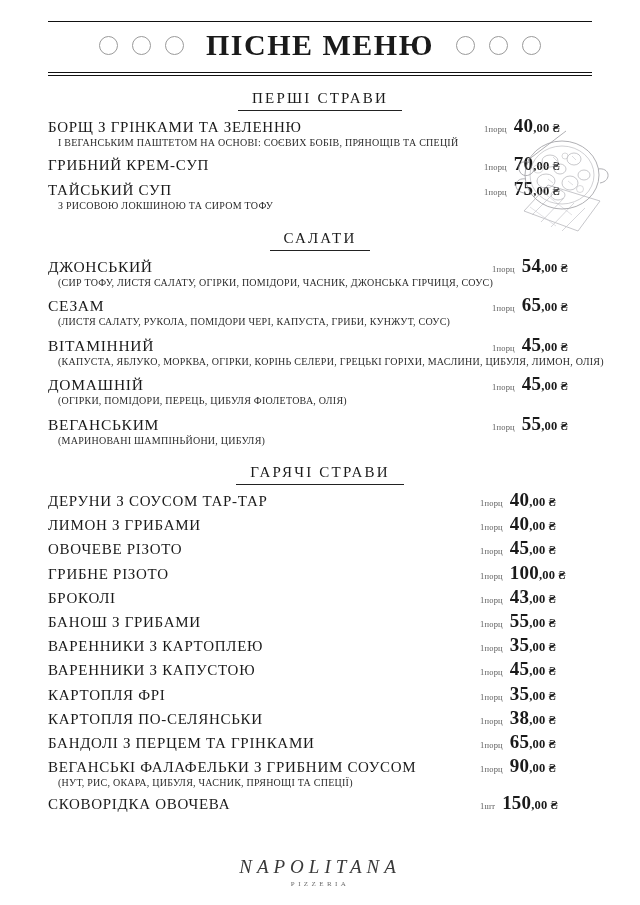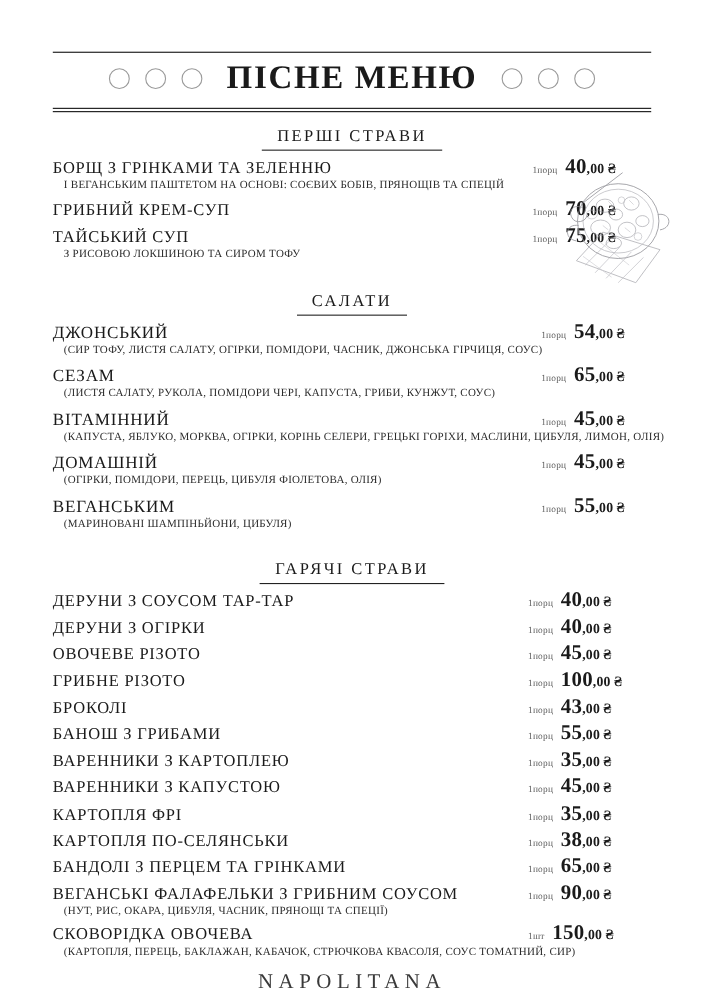--- a/index.html
+++ b/index.html
@@ -21,21 +21,21 @@
     position: relative;
     width: 640px;
     height: 905px;
     box-sizing: border-box;
     padding: 0 48px;
   }
 
   
   .header {
     position: relative;
-    margin-top: 47px;
+    margin-top: 21px;
     padding: 0 0 4px 0;
     border-top: 1.6px solid #111;
     border-bottom: 1.6px solid #111;
     height: 46px;
     display: flex;
     align-items: center;
     justify-content: center;
     gap: 16px;
   }
   .header::after {
@@ -74,21 +74,21 @@
     margin: 16px 0 4px 0;
   }
   .section-heading .sh-text {
     display: inline-block;
     font-size: 15px;
     letter-spacing: 2.2px;
     padding: 0 14px 3px 14px;
     border-bottom: 1.1px solid #222;
   }
   .section-heading.tight {
-    margin-top: 26px;
+    margin-top: 16px;
   }
 
   
   .menu-list {
     margin: 0;
     padding: 0;
     list-style: none;
   }
   .menu-item {
     margin: 0 0 1px 0;
@@ -173,20 +173,21 @@
     left: 0;
     right: 0;
     bottom: 38px;
     text-align: center;
   }
   .brand {
     font-size: 19px;
     letter-spacing: 5px;
     color: #3a3a3a;
     font-family: "Liberation Serif", "DejaVu Serif", serif;
+    font-style: italic;
   }
   .brand-sub {
     font-size: 7px;
     letter-spacing: 3.4px;
     color: #6a6a6a;
     margin-top: 2px;
   }
 </style>
 </head>
 <body>
@@ -367,21 +368,21 @@
               <span class="price-block">
                 <span class="unit">1порц</span>
                 <span class="price-main">40</span>
                 <span class="price-cents">,00</span>
                 <span class="currency">₴</span>
               </span>
             </div>
           </li>
           <li class="menu-item">
             <div class="item-line">
-              <span class="item-name">ДЕРУНИ З ОГІРКИ</span>
+              <span class="item-name">ЛИМОН З ГРИБАМИ</span>
               <span class="spacer"></span>
               <span class="price-block">
                 <span class="unit">1порц</span>
                 <span class="price-main">40</span>
                 <span class="price-cents">,00</span>
                 <span class="currency">₴</span>
               </span>
             </div>
           </li>
           <li class="menu-item">
@@ -509,21 +510,20 @@
             <div class="item-line">
               <span class="item-name">СКОВОРІДКА ОВОЧЕВА</span>
               <span class="spacer"></span>
               <span class="price-block">
                 <span class="unit">1шт</span>
                 <span class="price-main">150</span>
                 <span class="price-cents">,00</span>
                 <span class="currency">₴</span>
               </span>
             </div>
-            <div class="item-desc">(КАРТОПЛЯ, ПЕРЕЦЬ, БАКЛАЖАН, КАБАЧОК, СТРЮЧКОВА КВАСОЛЯ, СОУС ТОМАТНИЙ, СИР)</div>
           </li>
         </ul>
       </div>
     </div>
 
   <div class="footer">
     <div class="brand">NAPOLITANA</div>
     <div class="brand-sub">PIZZERIA</div>
   </div>
 

